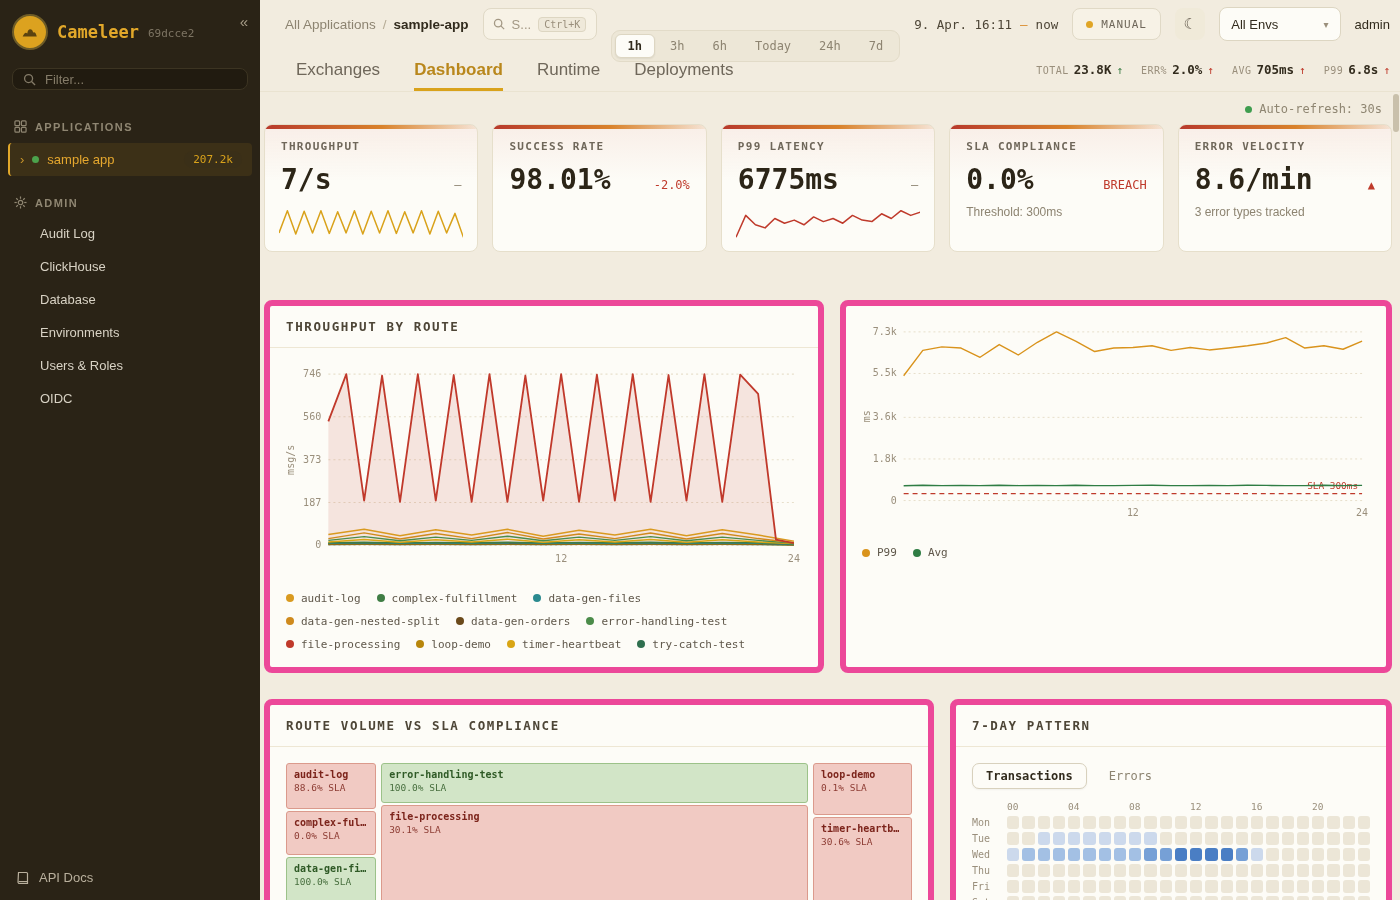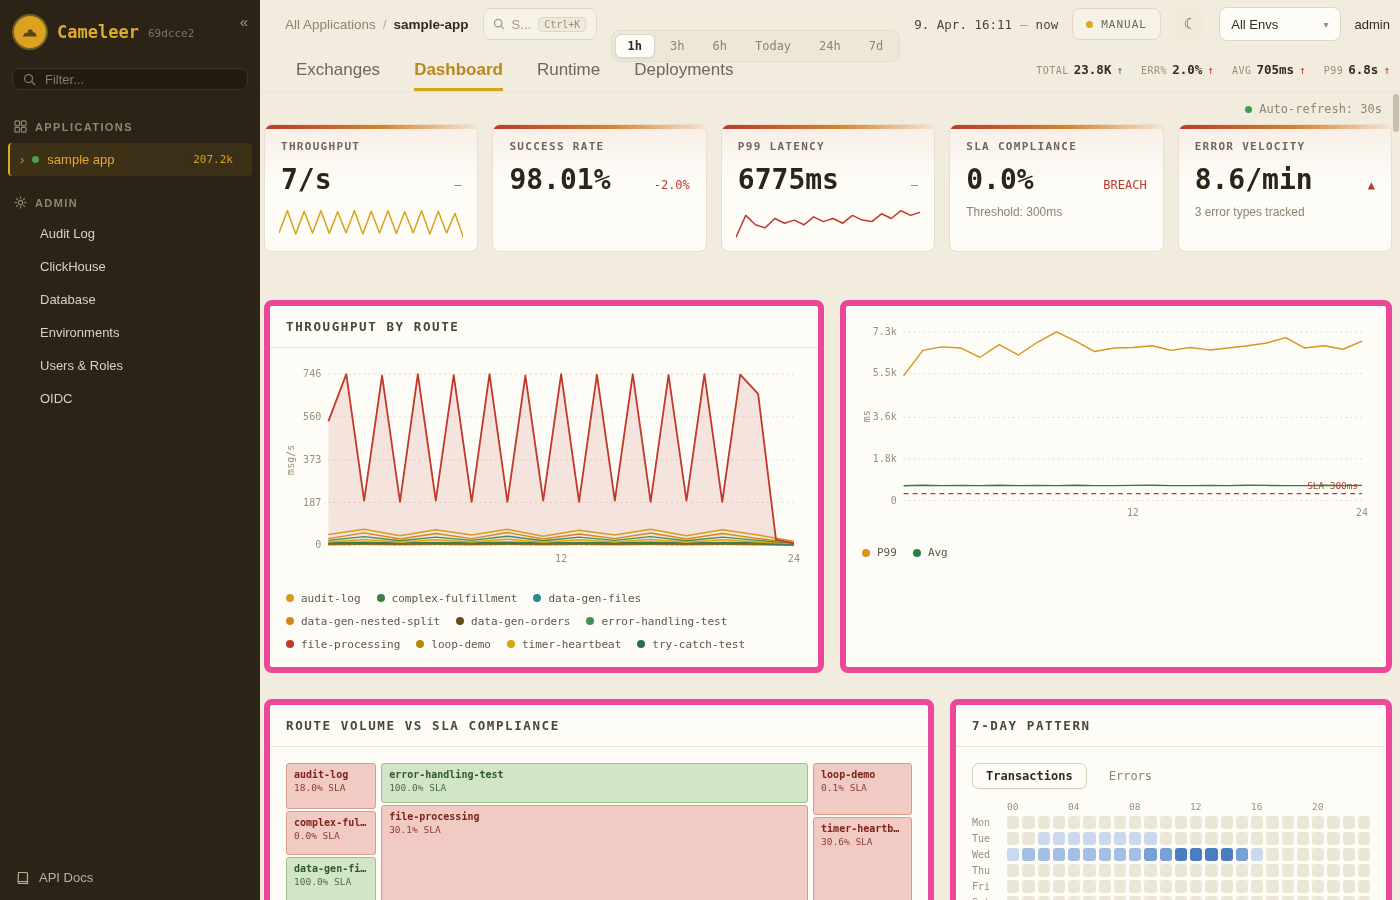--- a/index.html
+++ b/index.html
@@ -465,21 +465,21 @@
             </div>
         </section>
       </div>
 
       <div class="bottom-row">
         <section class="chart-card tleft">
           <div class="card-head">ROUTE VOLUME VS SLA COMPLIANCE</div>
           <div class="treemap">
               <div class="tm-cell breach" style="left:0%;top:0%;width:14.4%;height:19.2%">
                 <div class="tm-name">audit-log</div>
-                <div class="tm-sla">18.0% SLA</div>
+                <div class="tm-sla">88.6% SLA</div>
               </div>
               <div class="tm-cell breach" style="left:0%;top:20%;width:14.4%;height:18.3%">
                 <div class="tm-name">complex-fulfillment</div>
                 <div class="tm-sla">0.0% SLA</div>
               </div>
               <div class="tm-cell ok" style="left:0%;top:39.2%;width:14.4%;height:60.8%">
                 <div class="tm-name">data-gen-files</div>
                 <div class="tm-sla">100.0% SLA</div>
               </div>
               <div class="tm-cell ok" style="left:15.2%;top:0%;width:68.2%;height:16.7%">

